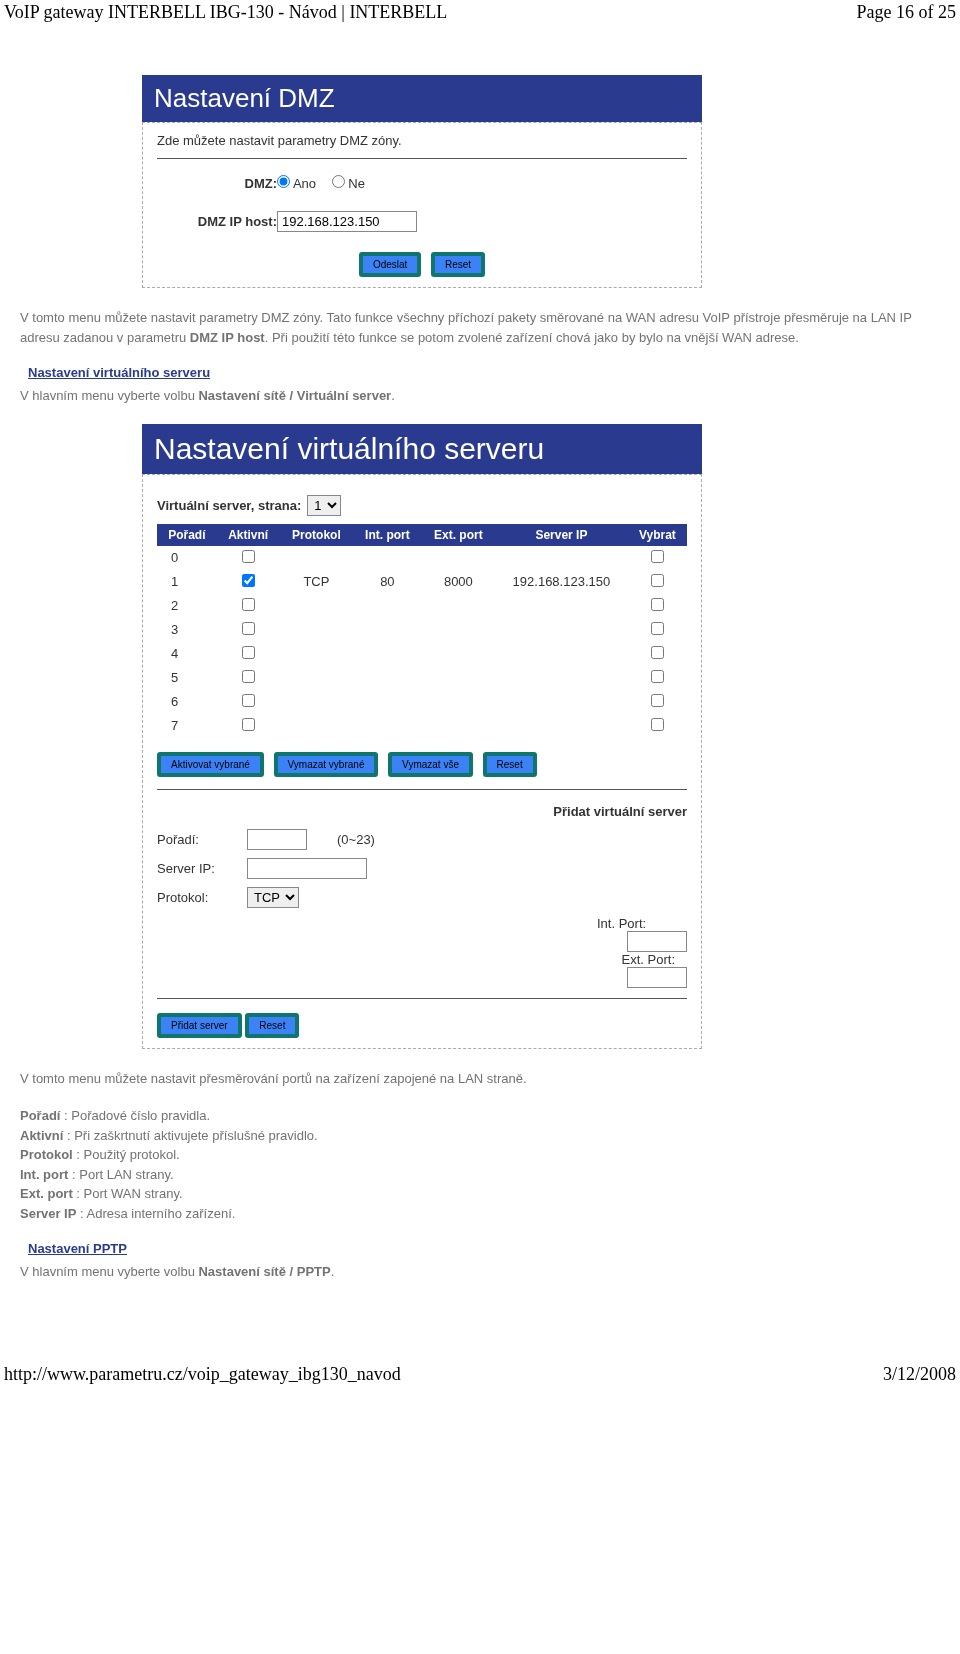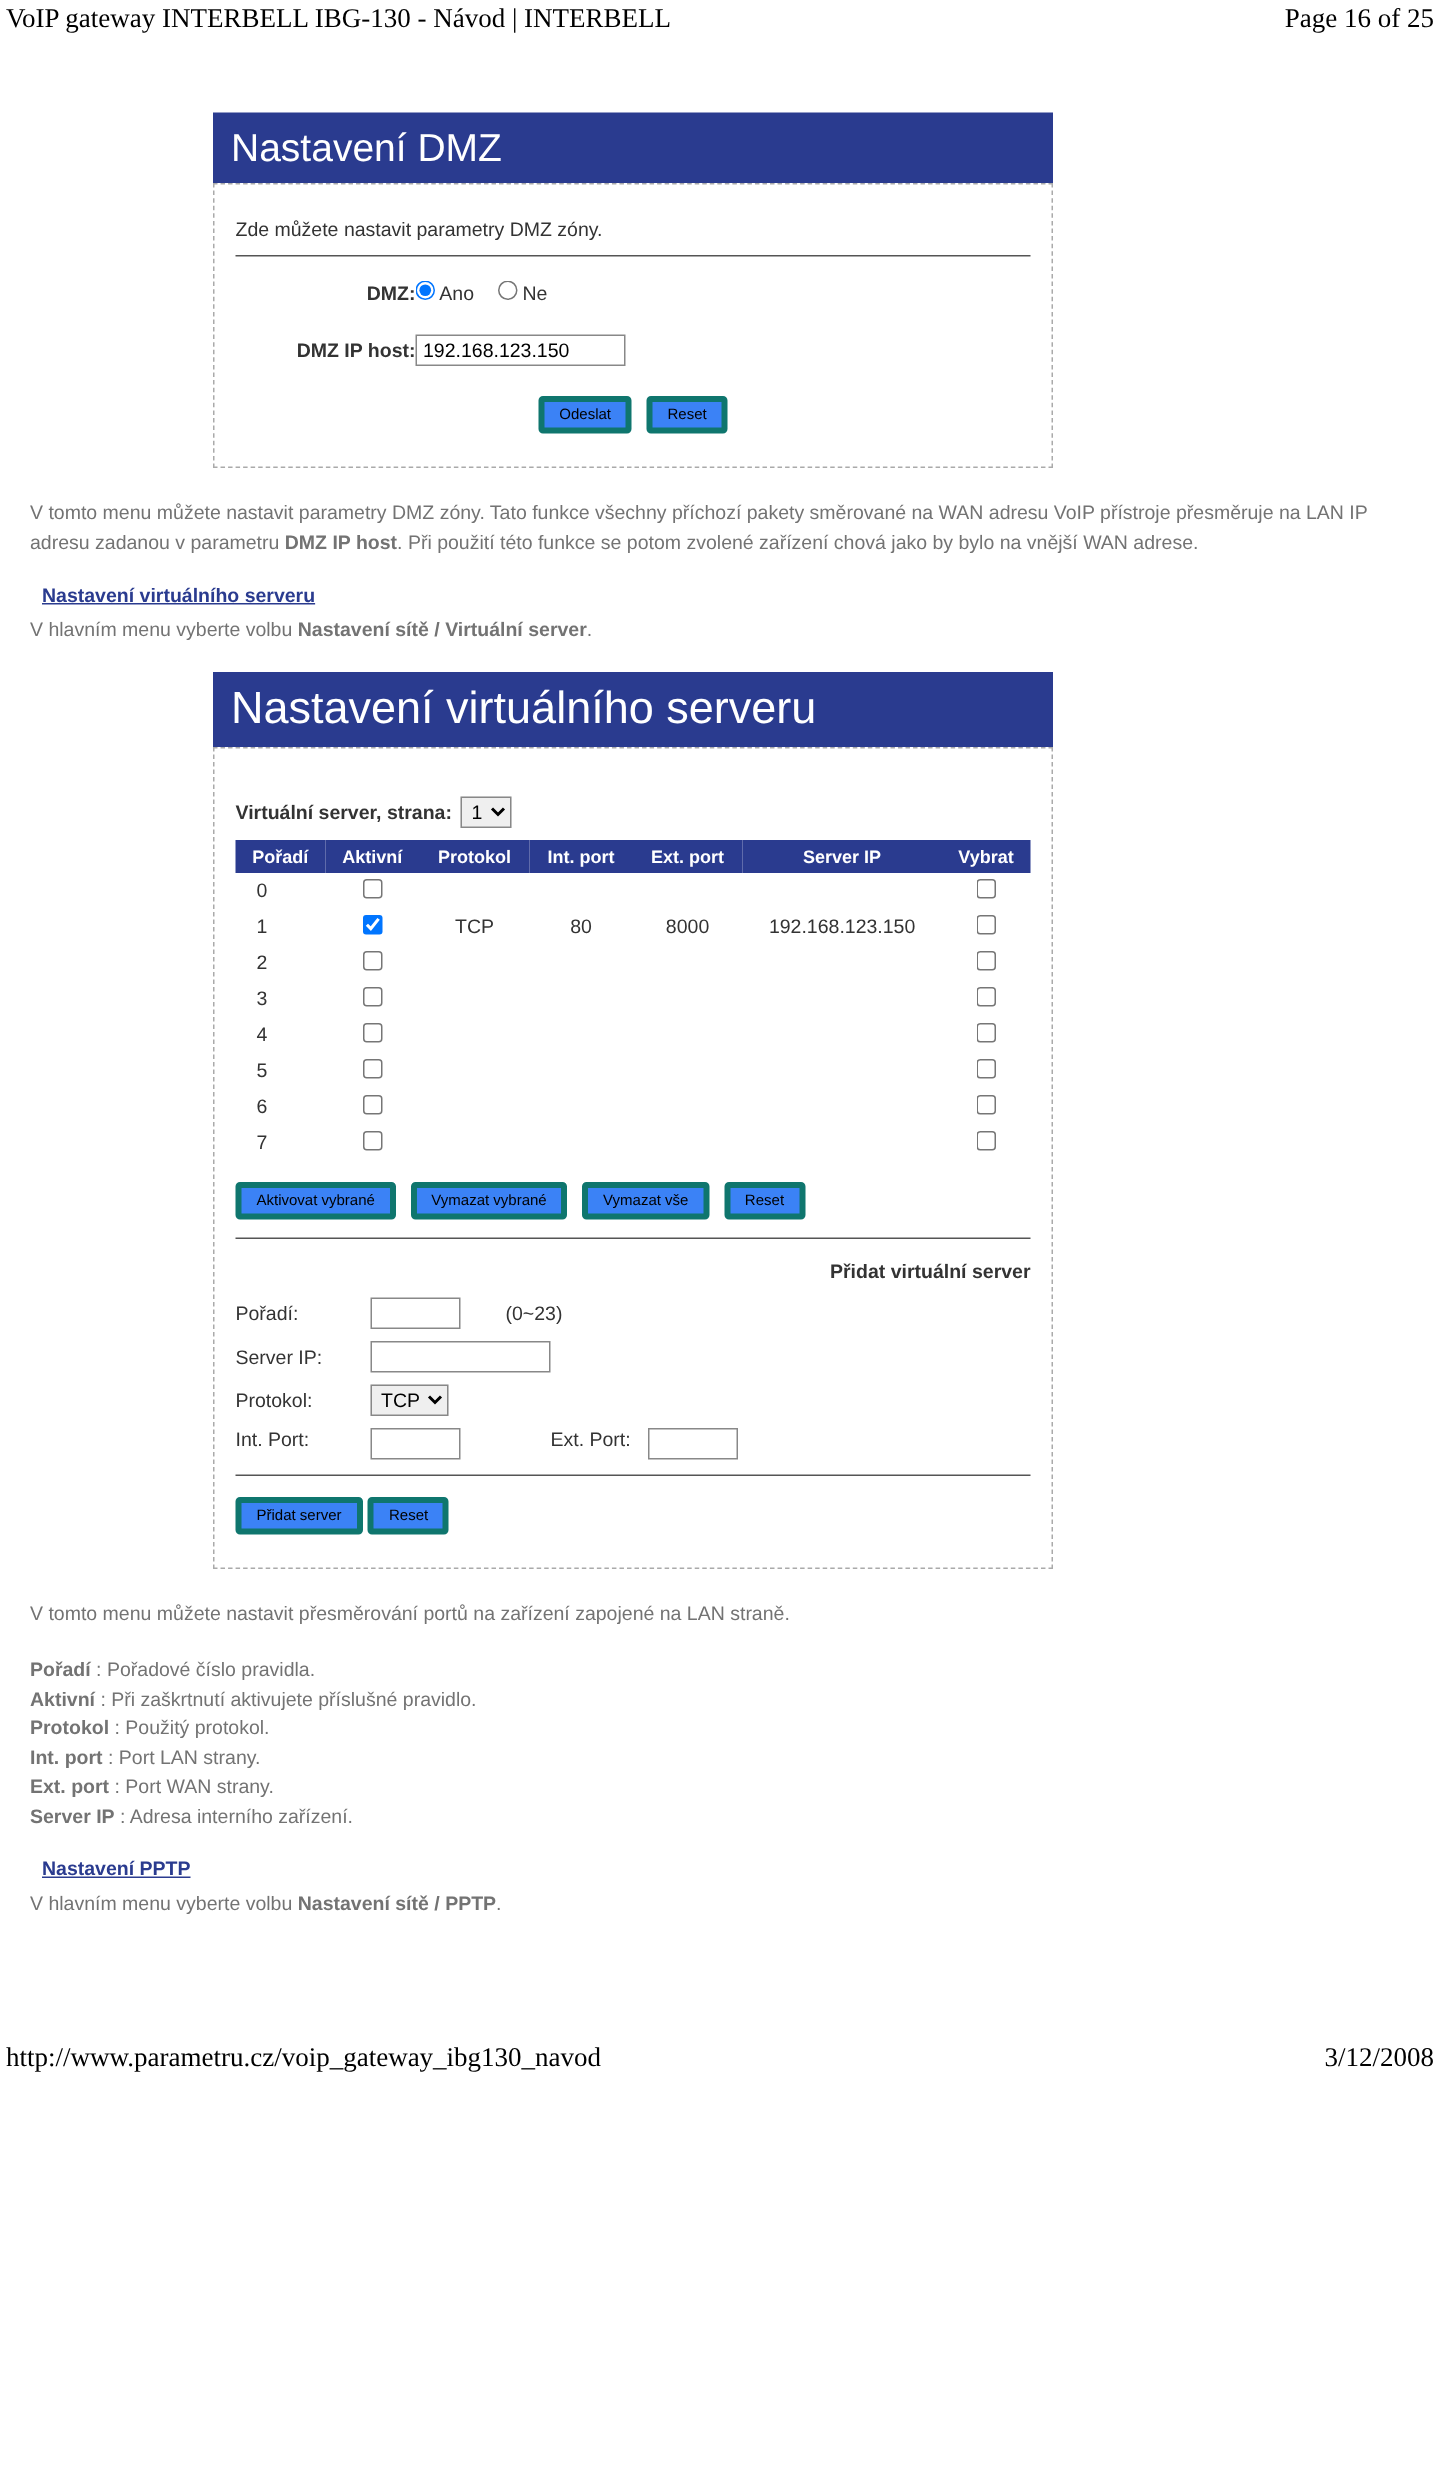--- a/index.html
+++ b/index.html
@@ -27,21 +27,21 @@
   .panel-header {
     background: #2a3b8f;
     color: #fff;
     font-size: 26px;
     padding: 8px 12px;
     font-family: Arial, sans-serif;
   }
   .panel-header.big { font-size: 30px; }
   .panel-body {
     border: 1px dashed #aaa;
-    padding: 22px 14px;
+    padding: 10px 14px;
     font-size: 13px;
     color: #333;
   }
   .panel-desc {
     border-bottom: 1px solid #555;
     padding-bottom: 10px;
     margin-bottom: 16px;
   }
   .form-row {
     display: flex;
@@ -117,21 +117,21 @@
     font-weight: bold;
     border-top: 1px solid #555;
     padding-top: 14px;
     margin-top: 12px;
     margin-bottom: 10px;
     text-align: right;
   }
   .add-row { display: flex; align-items: center; margin-bottom: 8px; }
   .add-row .al { width: 90px; }
   .add-row .hint { margin-left: 30px; }
-  .add-row-double { display: flex; align-items: flex-start; margin-bottom: 8px; }
+  .add-row-double { display: flex; align-items: flex-end; margin-bottom: 8px; flex-direction: column; }
   .add-row-double .al { width: 90px; }
   .add-row-double .al2 { margin-left: 60px; margin-right: 12px; }
   .panel-body hr { border: none; border-top: 1px solid #555; margin: 10px 0 14px 0; }
   .footer-row {
     display: flex;
     justify-content: space-between;
     padding: 2px 4px;
     font-family: "Times New Roman", serif;
     font-size: 18px;
     margin-top: 80px;

